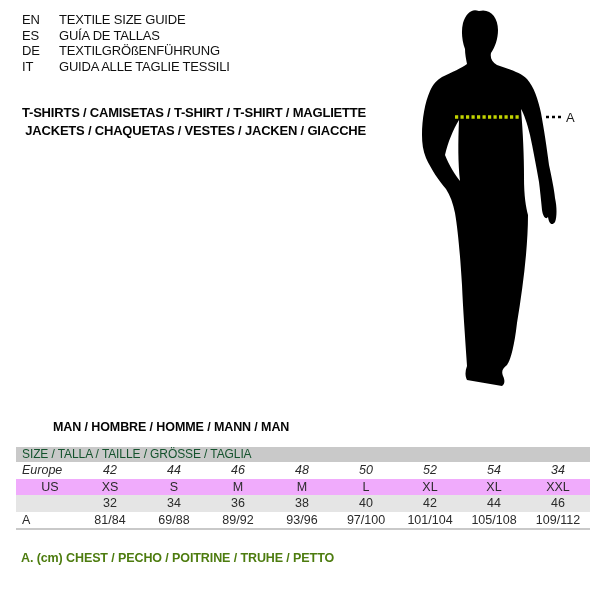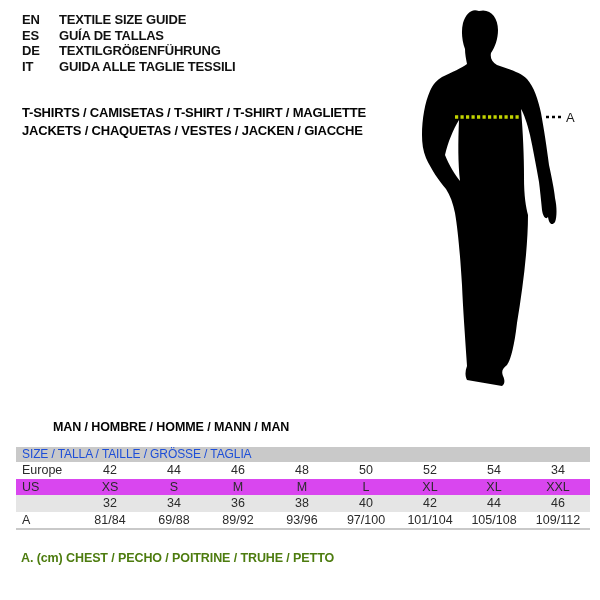--- a/index.html
+++ b/index.html
@@ -1,45 +1,45 @@
 <!DOCTYPE html>
 <html><head>
 <meta charset="utf-8">
 <style>
   html,body{margin:0;padding:0;background:#fff;}
   #canvas{
     position:relative;width:600px;height:600px;background:#ffffff;
     font-family:"Liberation Sans",sans-serif;overflow:hidden;color:#0a0a0a;
   }
   
-  .lang-list{position:absolute;left:22px;top:12px;font-size:13px;font-weight:bold;letter-spacing:-0.2px;color:#111;}
+  .lang-list{position:absolute;left:22px;top:12px;font-size:13px;font-weight:normal;letter-spacing:-0.2px;color:#111;}
   .lang-row{display:flex;height:15.7px;line-height:15.7px;}
   .lang-code{width:37px;flex:0 0 37px;}
   
-  .cats{position:absolute;left:22px;top:104px;font-size:13px;font-weight:bold;line-height:18px;letter-spacing:-0.2px;color:#050505;}
+  .cats{position:absolute;left:22px;top:104px;font-size:13px;font-weight:bold;line-height:18px;letter-spacing:-0.2px;color:#050505;text-align:right;}
   
   .figure-svg{position:absolute;left:415px;top:5px;}
   .figure-a-label{font-family:"Liberation Sans",sans-serif;font-size:13px;fill:#1a1a1a;}
   
   .man-title{position:absolute;left:21px;top:420px;font-size:12.5px;font-weight:bold;letter-spacing:-0.1px;color:#050505;padding-left:32px;}
   
   .size-table{
     position:absolute;left:16px;top:447px;width:574px;
     border-collapse:collapse;table-layout:fixed;
     font-size:12.5px;color:#2b2b2b;border-bottom:2px solid #c9c9c9;
   }
   .size-table col.c-label{width:62px;}
   .size-table td{height:16.5px;padding:0;text-align:center;vertical-align:middle;line-height:16.5px;}
   .size-table td.lbl{text-align:left;padding-left:6px;}
   .size-table tr.t-head td{
     background:#c9c9c9;height:15px;line-height:15px;text-align:left;
-    padding-left:6px;font-size:12px;color:#1d4ed8;letter-spacing:-0.1px;
+    padding-left:6px;font-size:12px;color:#14532d;letter-spacing:-0.1px;
   }
-  .size-table tr.r-europe td{background:#ffffff;}
-  .size-table tr.r-us td{background:#d946ef;}
+  .size-table tr.r-europe td{background:#ffffff;font-style:italic;}
+  .size-table tr.r-us td{background:#f0abfc;text-align:center;}
   .size-table tr.r-num td{background:#e5e5e5;}
   .size-table tr.r-a td{background:#ffffff;}
   
   .footnote{position:absolute;left:21px;top:551px;font-size:12.5px;font-weight:bold;letter-spacing:-0.1px;color:#4d7c0f;}
 </style>
 </head>
 <body>
 
 <div id="canvas">
 

